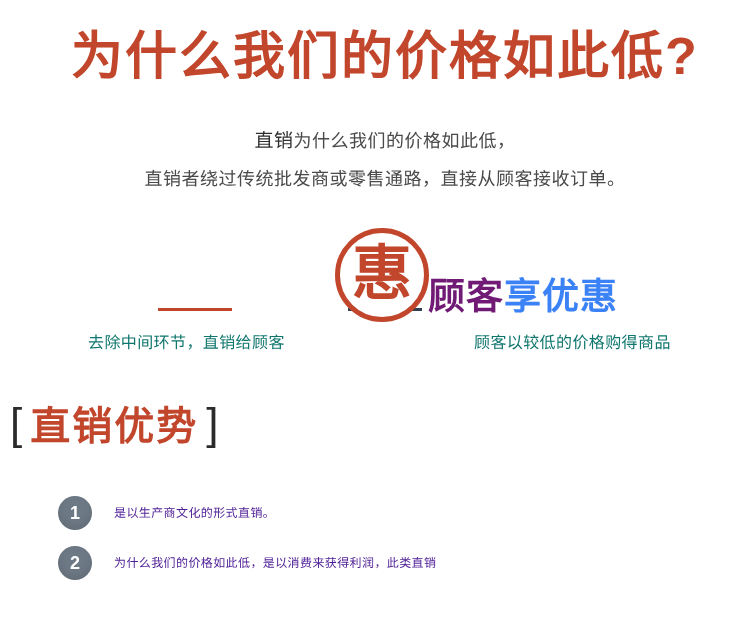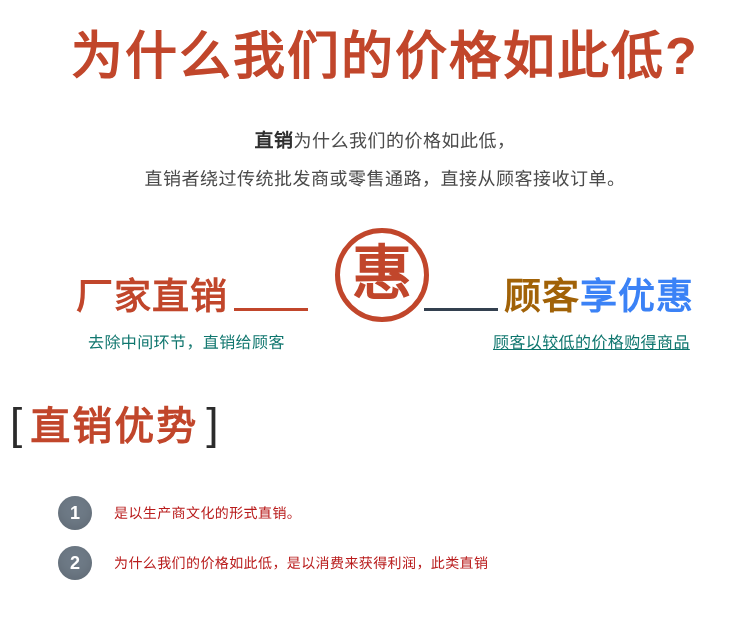--- a/index.html
+++ b/index.html
@@ -46,21 +46,21 @@
     text-align: center;
   }
   .intro-line {
     font-size: 18px;
     line-height: 38px;
     color: #4a4a4a;
     letter-spacing: 0.5px;
     white-space: nowrap;
   }
   .intro-line .kw {
-    font-weight: bold;
+    font-weight: normal;
     color: #2f2f2f;
     font-size: 19px;
   }
 
   
   .flow {
     position: absolute;
     top: 228px;
     left: 0;
     width: 750px;
@@ -77,21 +77,21 @@
     justify-content: center;
   }
   .flow-label {
     font-size: 37px;
     font-weight: bold;
     line-height: 50px;
     letter-spacing: 1px;
     white-space: nowrap;
   }
   .flow-label.left  { color: #C1462B; }
-  .seg-navy  { color: #a16207; }
+  .seg-navy  { color: #701a75; }
   .seg-orange{ color: #3b82f6; }
 
   .rule {
     height: 3px;
     width: 74px;
     flex: none;
     margin: 0 6px;
     position: relative;
     top: 12px;
   }
@@ -138,21 +138,21 @@
   }
   .caption {
     position: absolute;
     font-size: 16px;
     line-height: 26px;
     color: #0f766e;
     letter-spacing: 0.4px;
     white-space: nowrap;
   }
   .caption.left  { left: 78px;  }
-  .caption.right { left: 483px; text-decoration: underline; }
+  .caption.right { left: 464px; }
 
   
   .section-head {
     position: absolute;
     top: 398px;
     left: 0;
     width: 750px;
     text-align: left;
     white-space: nowrap;
   }
@@ -196,23 +196,23 @@
     background: #6d7985;
     color: #ffffff;
     font-size: 18px;
     font-weight: bold;
     line-height: 34px;
     text-align: center;
     box-shadow: inset 0 -4px 8px rgba(0,0,0,0.10);
   }
   .adv-text {
     margin-left: 22px;
-    font-size: 14px;
+    font-size: 12px;
     line-height: 26px;
-    color: #b91c1c;
+    color: #4c1d95;
     letter-spacing: 0.4px;
     white-space: nowrap;
     text-align: center;
   }
 </style>
 </head>
 <body>
 
 <div class="page">
 
@@ -221,21 +221,20 @@
   <div class="intro">
     <div class="intro-line">
       <span class="kw">直销</span><span>为什么我们的价格如此低，</span>
     </div>
     <div class="intro-line">直销者绕过传统批发商或零售通路，直接从顾客接收订单。</div>
   </div>
 
   <div class="flow">
 
     <div class="flow-row">
-      <div class="flow-label left">厂家直销</div>
 
       <div class="rule red"></div>
 
       <div class="circle-gap"></div>
 
       <div class="rule navy"></div>
 
       <div class="flow-label">
         <span class="seg-navy">顾客</span><span class="seg-orange">享优惠</span>
       </div>

